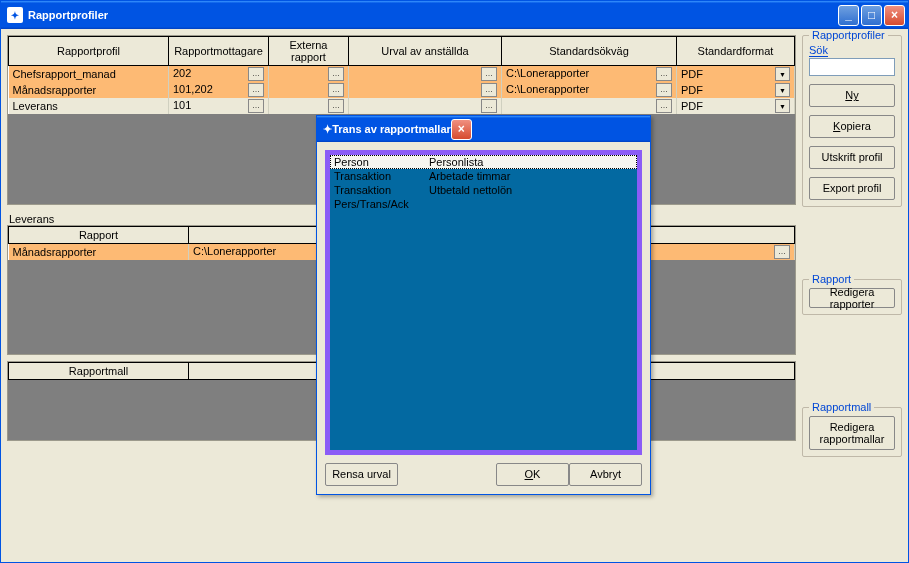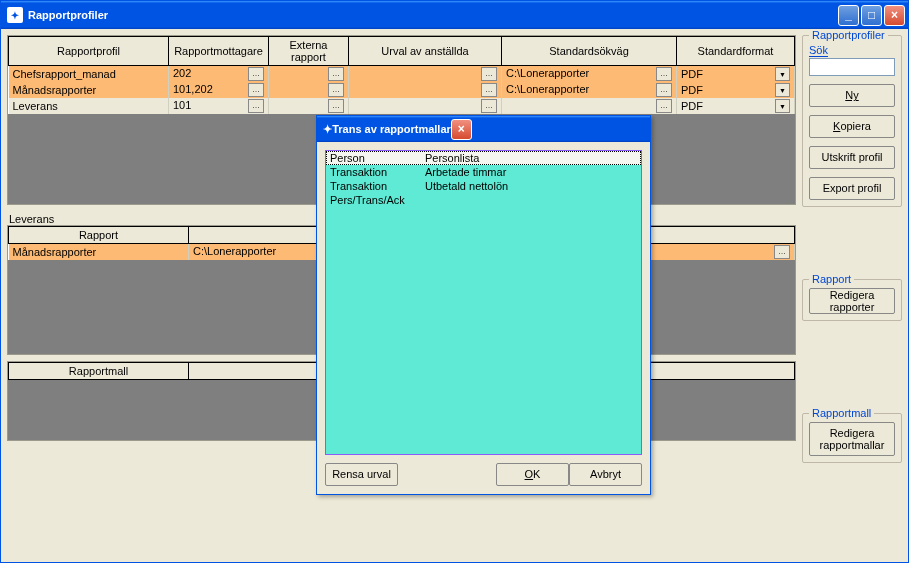--- a/index.html
+++ b/index.html
@@ -29,21 +29,21 @@
 .rightpanel{width:100px;display:flex;flex-direction:column;gap:6px}
 .group{border:1px solid #bfb8a8;border-radius:2px;padding:8px 6px 6px 6px;position:relative}
 .group .legend{position:absolute;top:-7px;left:6px;background:#ece9d8;padding:0 3px;color:#0046d5;font-weight:normal}
 .btn{height:23px;background:#ece9d8;border:1px solid #888;border-radius:2px;display:flex;align-items:center;justify-content:center;cursor:pointer;width:100%;text-align:center;line-height:1.1}
 .btn u{text-decoration:underline}
 .searchbox{width:100%;height:18px;border:1px solid #7f9db9;background:#fff;margin-top:2px}
 .vsp{height:8px}
 .modal{position:absolute;left:315px;top:86px;width:335px;height:380px;border:1px solid #0054e3;background:#ece9d8;display:flex;flex-direction:column;box-shadow:2px 2px 4px rgba(0,0,0,.3);z-index:10}
 .modal .mtitle{height:26px;background:linear-gradient(to bottom,#3a95ff 0%,#0054e3 8%,#0054e3 92%,#0040c0 100%);display:flex;align-items:center;padding:0 3px 0 6px;color:#fff;font-weight:bold;font-size:12px}
 .modal .mbody{flex:1;padding:8px;display:flex;flex-direction:column}
-.modal .listbox{flex:1;background:#5eead4;border:1px solid #8b5cf6;overflow:auto}
+.modal .listbox{flex:1;background:#0369a1;border:5px solid #8b5cf6;overflow:auto}
 .modal .listrow{display:flex;padding:1px 4px}
 .modal .listrow.sel{outline:1px dotted #000;outline-offset:-1px;background:#f6f6f0}
 .modal .c1{width:95px}
 .modal .c2{flex:1}
 .modal .mfoot{display:flex;padding-top:8px;align-items:center}
 .modal .mfoot .btn{width:73px}
 .gray{background:#7f7f7f;flex:1}
 </style>
 </head>
 <body>
@@ -183,21 +183,21 @@
             <span>Utskrift profil</span>
           </div>
         <div class="vsp"></div>
         <div class="btn">
             <span>Export profil</span>
           </div>
       </div>
       <div style="height:60px"></div>
       <div class="group">
         <div class="legend">Rapport</div>
-        <div class="btn" style="height:26px">
+        <div class="btn" style="height:20px">
             <span>Redigera rapporter</span>
           </div>
       </div>
       <div style="height:80px"></div>
       <div class="group">
         <div class="legend">Rapportmall</div>
         <div class="btn" style="height:34px">
             <span>Redigera rapportmallar</span>
           </div>
       </div>

